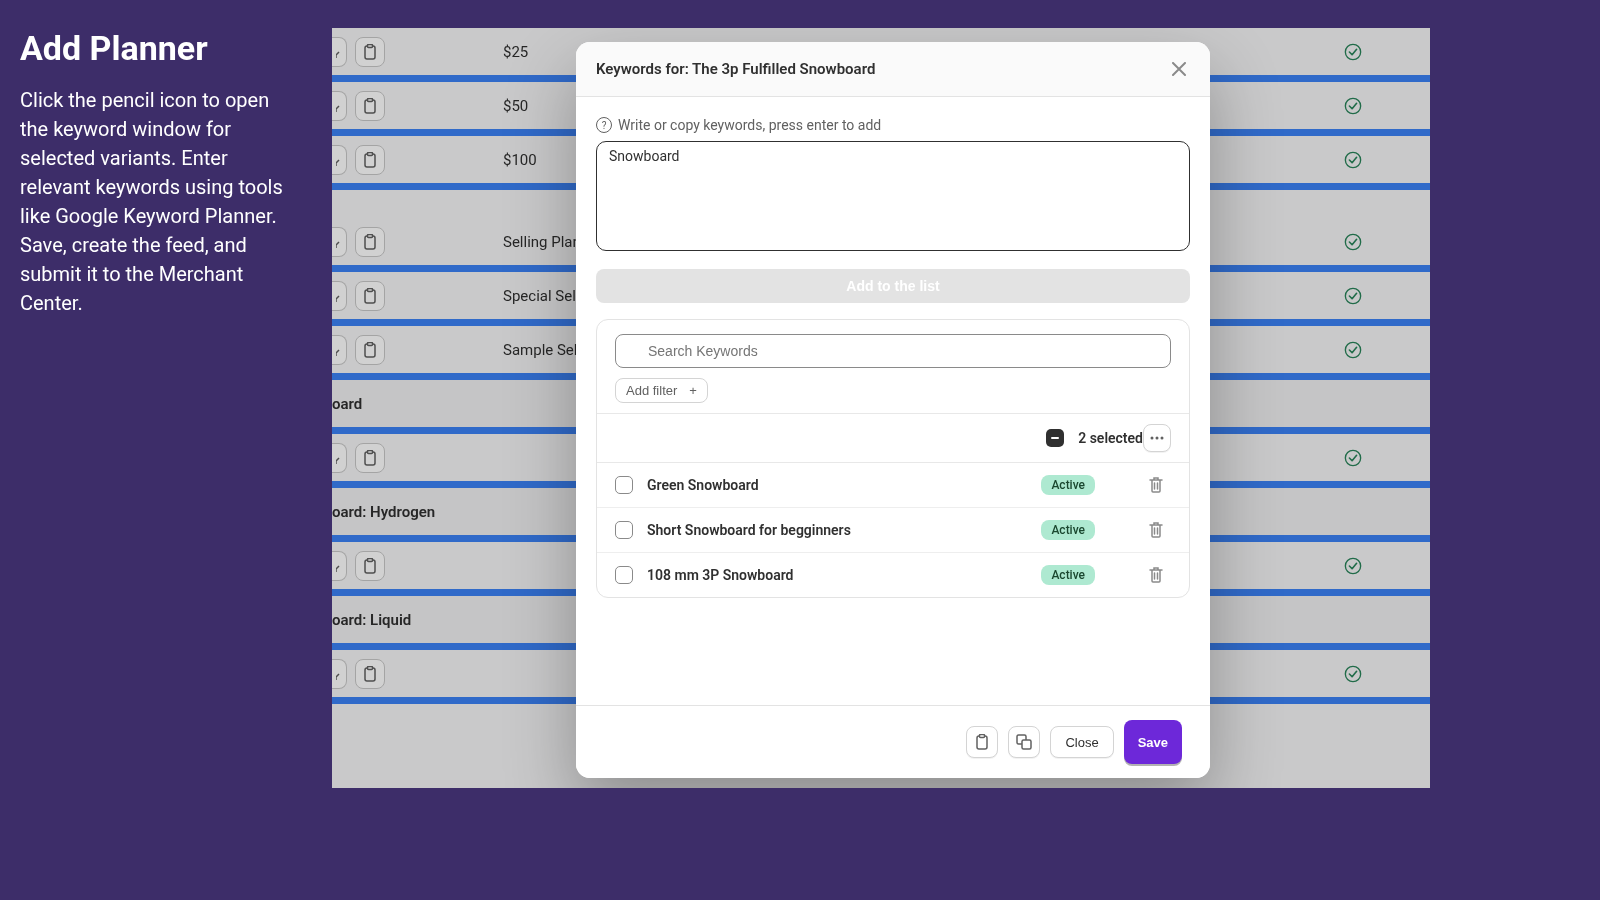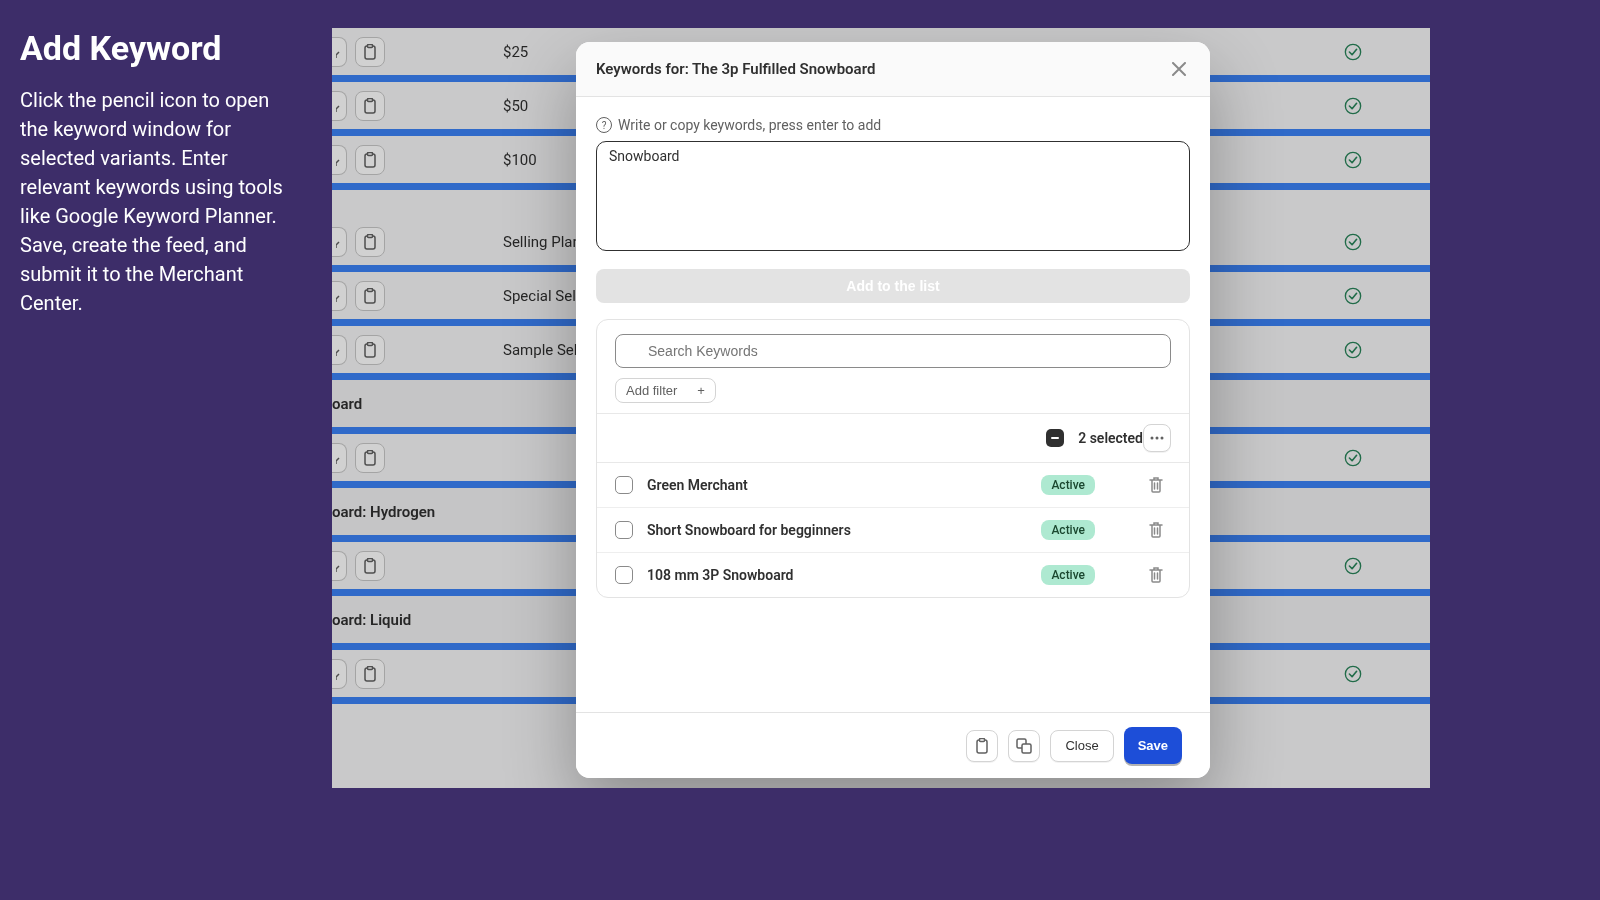--- a/index.html
+++ b/index.html
@@ -214,21 +214,21 @@
   top: 50%;
   transform: translateY(-50%);
   color: #616161;
 }
 .filter-row {
   padding: 0 18px 10px;
 }
 .add-filter-btn {
   display: inline-flex;
   align-items: center;
-  gap: 20px;
+  gap: 12px;
   padding: 4px 10px;
   border: 1px solid #d4d4d4;
   border-radius: 8px;
   font-size: 13px;
   color: #616161;
   background: #fff;
   cursor: pointer;
 }
 .selected-row {
   padding: 10px 18px;
@@ -336,37 +336,37 @@
   padding: 0 14px;
   border: 1px solid #d4d4d4;
   background: #fff;
   border-radius: 8px;
   font-size: 13px;
   color: #303030;
   font-weight: 500;
   box-shadow: 0 1px 0 rgba(0,0,0,0.05);
 }
 .save-btn {
-  height: 37px;
+  height: 44px;
   padding: 0 14px;
   border: none;
-  background: #1d4ed8;
+  background: #6d28d9;
   color: #fff;
   border-radius: 8px;
   font-size: 13px;
   font-weight: 600;
   box-shadow: 0 2px 0 rgba(0,0,0,0.3);
 }
 svg { display: block; }
 </style>
 </head>
 <body>
 
 <div class="sidebar-panel">
-  <h1>Add Keyword</h1>
+  <h1>Add Planner</h1>
   <p>Click the pencil icon to open the keyword window for selected variants. Enter relevant keywords using tools like Google Keyword Planner. Save, create the feed, and submit it to the Merchant Center.</p>
 </div>
 
 <div class="app-area">
   <div id="bg-rows">
       <div class="data-row">
         <div class="action-half">
           <svg width="6" height="12" viewBox="0 0 6 12">
             <path d="M0 12 L0 9 L3 6" fill="none" stroke="currentColor" stroke-width="1.5"></path>
           </svg>
@@ -605,21 +605,21 @@
             <svg width="14" height="4" viewBox="0 0 14 4">
                 <circle cx="2" cy="2" r="1.5" fill="currentColor"></circle>
                 <circle cx="7" cy="2" r="1.5" fill="currentColor"></circle>
                 <circle cx="12" cy="2" r="1.5" fill="currentColor"></circle>
               </svg>
           </div>
         </div>
         <div id="kw-rows">
             <div class="kw-row">
               <div class="kw-checkbox"></div>
-              <div class="kw-name">Green Merchant</div>
+              <div class="kw-name">Green Snowboard</div>
               <div class="status-badge">Active</div>
               <div class="trash-icon">
                 <svg width="14" height="16" viewBox="0 0 14 16">
                   <path d="M1 3 H13 M5 3 V1 H9 V3 M3 3 V14 a1 1 0 0 0 1 1 H10 a1 1 0 0 0 1 -1 V3 M5.5 6 V12 M8.5 6 V12" fill="none" stroke="currentColor" stroke-width="1.5" stroke-linecap="round"></path>
                 </svg>
               </div>
             </div>
             <div class="kw-row">
               <div class="kw-checkbox"></div>
               <div class="kw-name">Short Snowboard for begginners</div>

